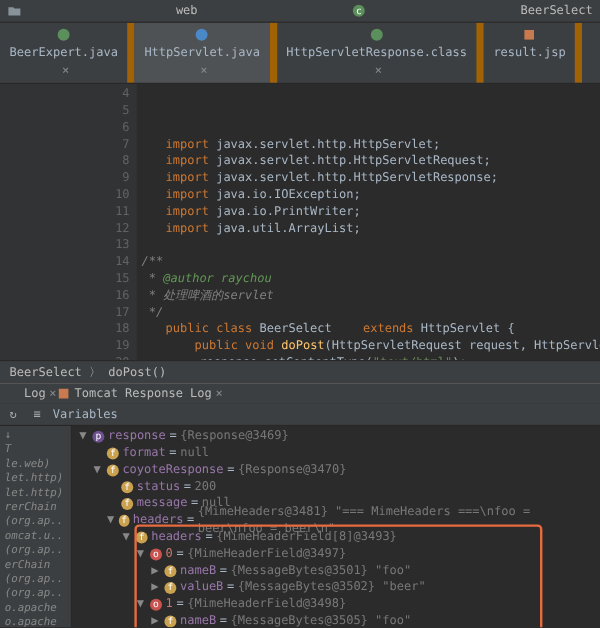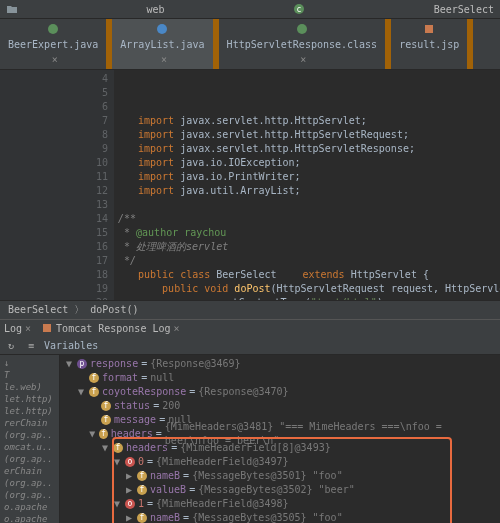--- a/index.html
+++ b/index.html
@@ -19,26 +19,26 @@
 .editor-wrap { display:flex; height:230px; background:#2b2b2b; }
 .left-gutter { width:80px; background:#313335; }
 .gutter { width:34px; background:#313335; color:#606366; text-align:right; padding:2px 6px 2px 2px; line-height:14px; white-space:pre; user-select:none; }
 .code { flex:1; padding:2px 4px; line-height:14px; white-space:pre; overflow:hidden; position:relative; }
 .code .line { height:14px; }
 .hl-box { position:absolute; border:2px solid #e86a3f; border-radius:4px; pointer-events:none; }
 
 .kw { color:#cc7832;margin-left:20px; }
 .str { color:#6a8759; }
 .cmt { color:#808080; font-style:italic; }
-.ann { color:#629755; }
+.ann { color:#629755; font-style:italic; }
 .fn { color:#ffc66d;margin-top:15px; }
 
 .path-bar { background:#3c3f41; padding:2px 8px; border-top:1px solid #282828; color:#bbb; }
 
-.log-tabs { display:flex; background:#3c3f41; border-top:1px solid #555; padding:2px 4px; gap:10px; }
+.log-tabs { display:flex; background:#3c3f41; border-top:1px solid #555; padding:2px 20px; }
 .log-tab { display:flex; align-items:center; gap:3px; color:#bbb; cursor:pointer; }
 
 .var-toolbar { display:flex; align-items:center; background:#3c3f41; border-bottom:1px solid #282828; padding:2px 4px; gap:6px; }
 .tool-icon { width:14px; height:14px; display:inline-flex; align-items:center; justify-content:center; cursor:pointer; color:#aaa; }
 
 .debug { display:flex; flex:1; background:#2b2b2b; overflow:hidden; }
 .debug-sidebar { width:60px; background:#3c3f41; border-right:1px solid #282828; padding:2px; font-size:9px; color:#888; overflow:hidden; }
 .side-item { padding:1px 2px; white-space:nowrap; font-style:italic; }
 
 .vars { flex:1; padding:2px 4px; line-height:14px; overflow:hidden; position:relative; }
@@ -80,21 +80,21 @@
       <svg class="tab-icon" viewBox="0 0 12 12">
           <circle cx="6" cy="6" r="5" fill="#5b8f5b"></circle>
         </svg>
       <span>BeerExpert.java</span>
       <span class="tab-close">×</span>
     </div>
     <div class="tab active">
       <svg class="tab-icon" viewBox="0 0 12 12">
           <circle cx="6" cy="6" r="5" fill="#4a88c7"></circle>
         </svg>
-      <span>ArrayList.java</span>
+      <span>HttpServlet.java</span>
       <span class="tab-close">×</span>
     </div>
     <div class="tab">
       <svg class="tab-icon" viewBox="0 0 12 12">
           <circle cx="6" cy="6" r="5" fill="#5b8f5b"></circle>
         </svg>
       <span>HttpServletResponse.class</span>
       <span class="tab-close">×</span>
     </div>
     <div class="tab">

